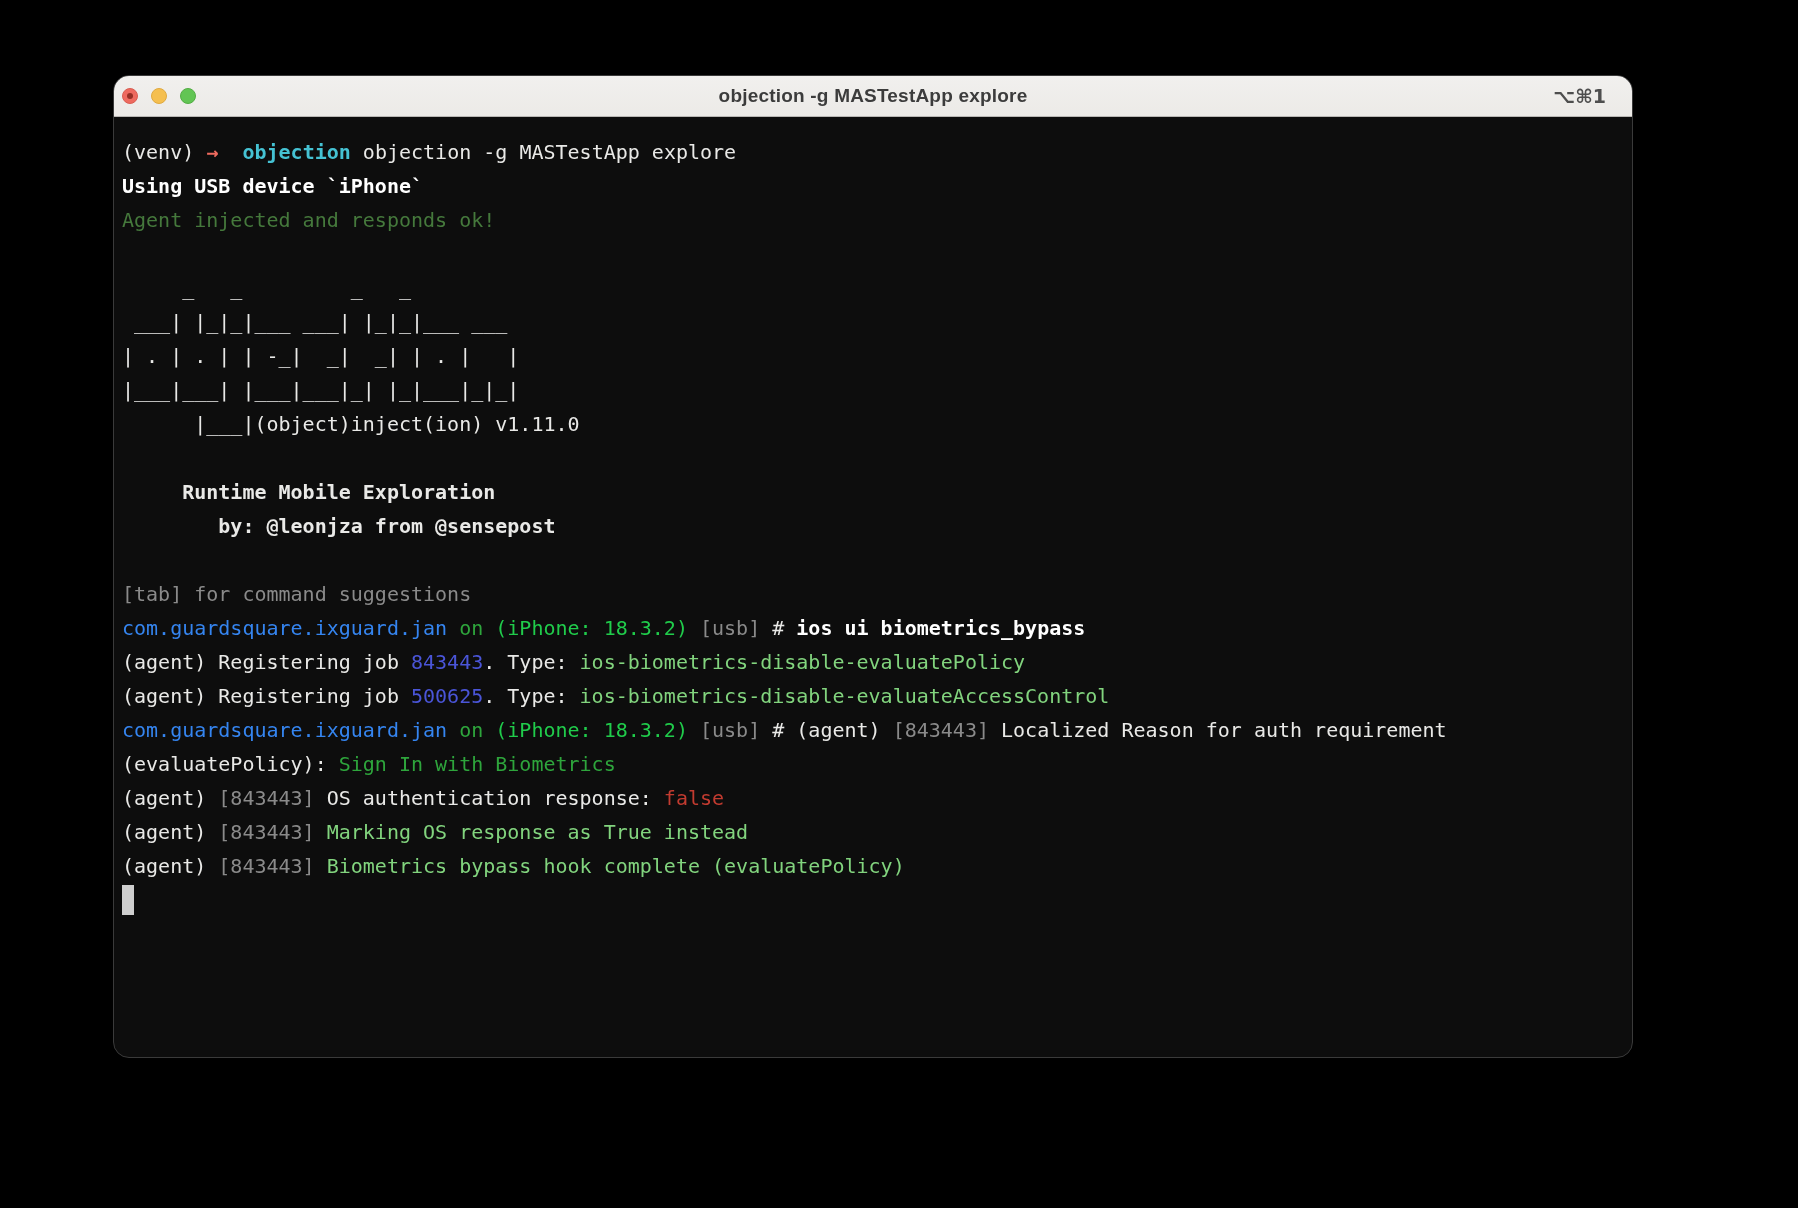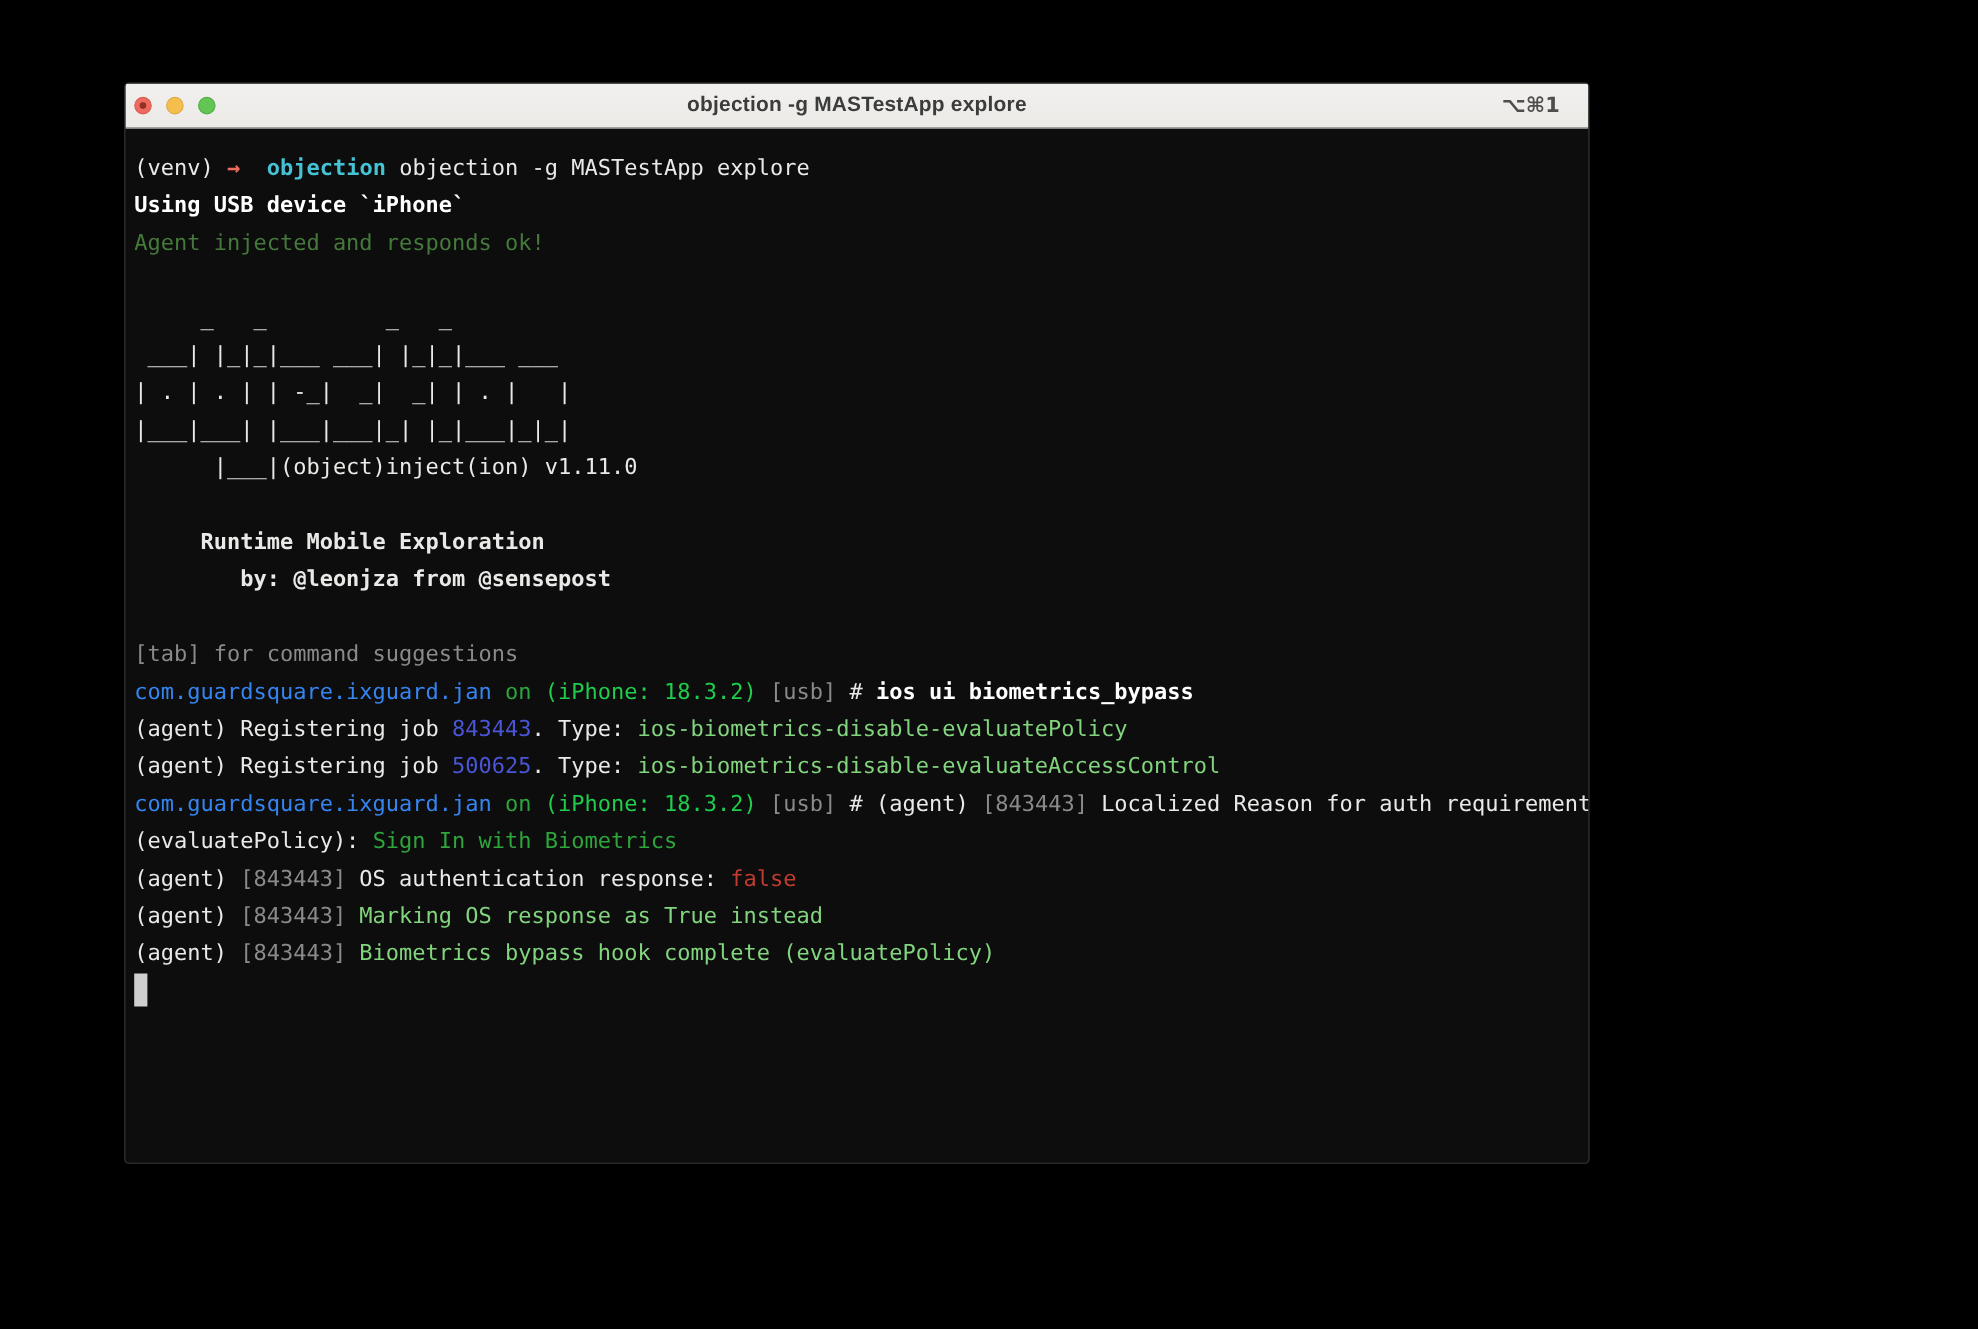--- a/index.html
+++ b/index.html
@@ -12,25 +12,25 @@
     width: 1798px;
     height: 1208px;
     background: #000000;
     overflow: hidden;
     font-family: "Liberation Sans", sans-serif;
   }
   .window {
     position: absolute;
     left: 113px;
     top: 75px;
-    width: 1332px;
+    width: 1520px;
     height: 983px;
     background: #0d0d0d;
     border: 1px solid #3a3a3a;
-    border-radius: 4px;
+    border-radius: 16px;
     overflow: hidden;
     box-shadow: 0 25px 60px rgba(0,0,0,0.85);
     box-sizing: border-box;
   }
   .titlebar {
     position: relative;
     height: 40px;
     background: linear-gradient(#f1f0ee, #eceae7);
     border-bottom: 1px solid #b9b7b4;
     display: flex;

